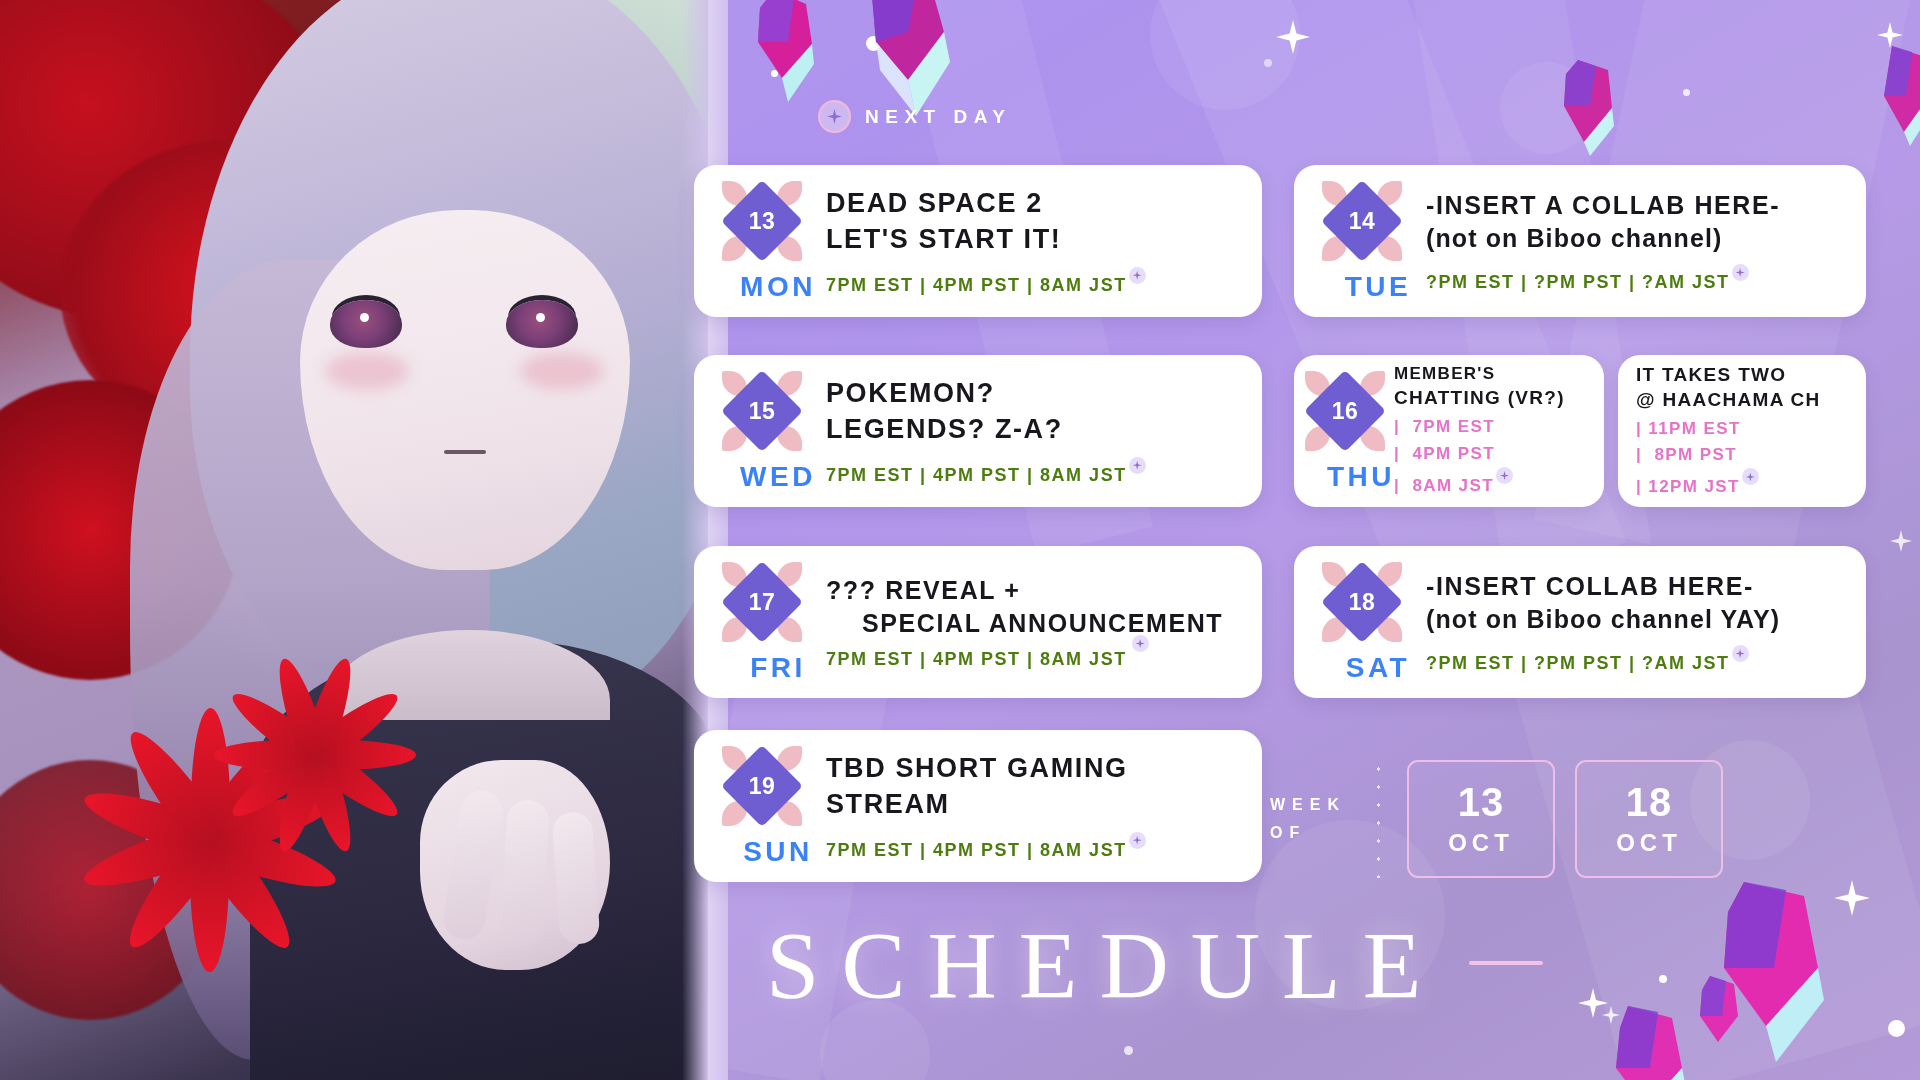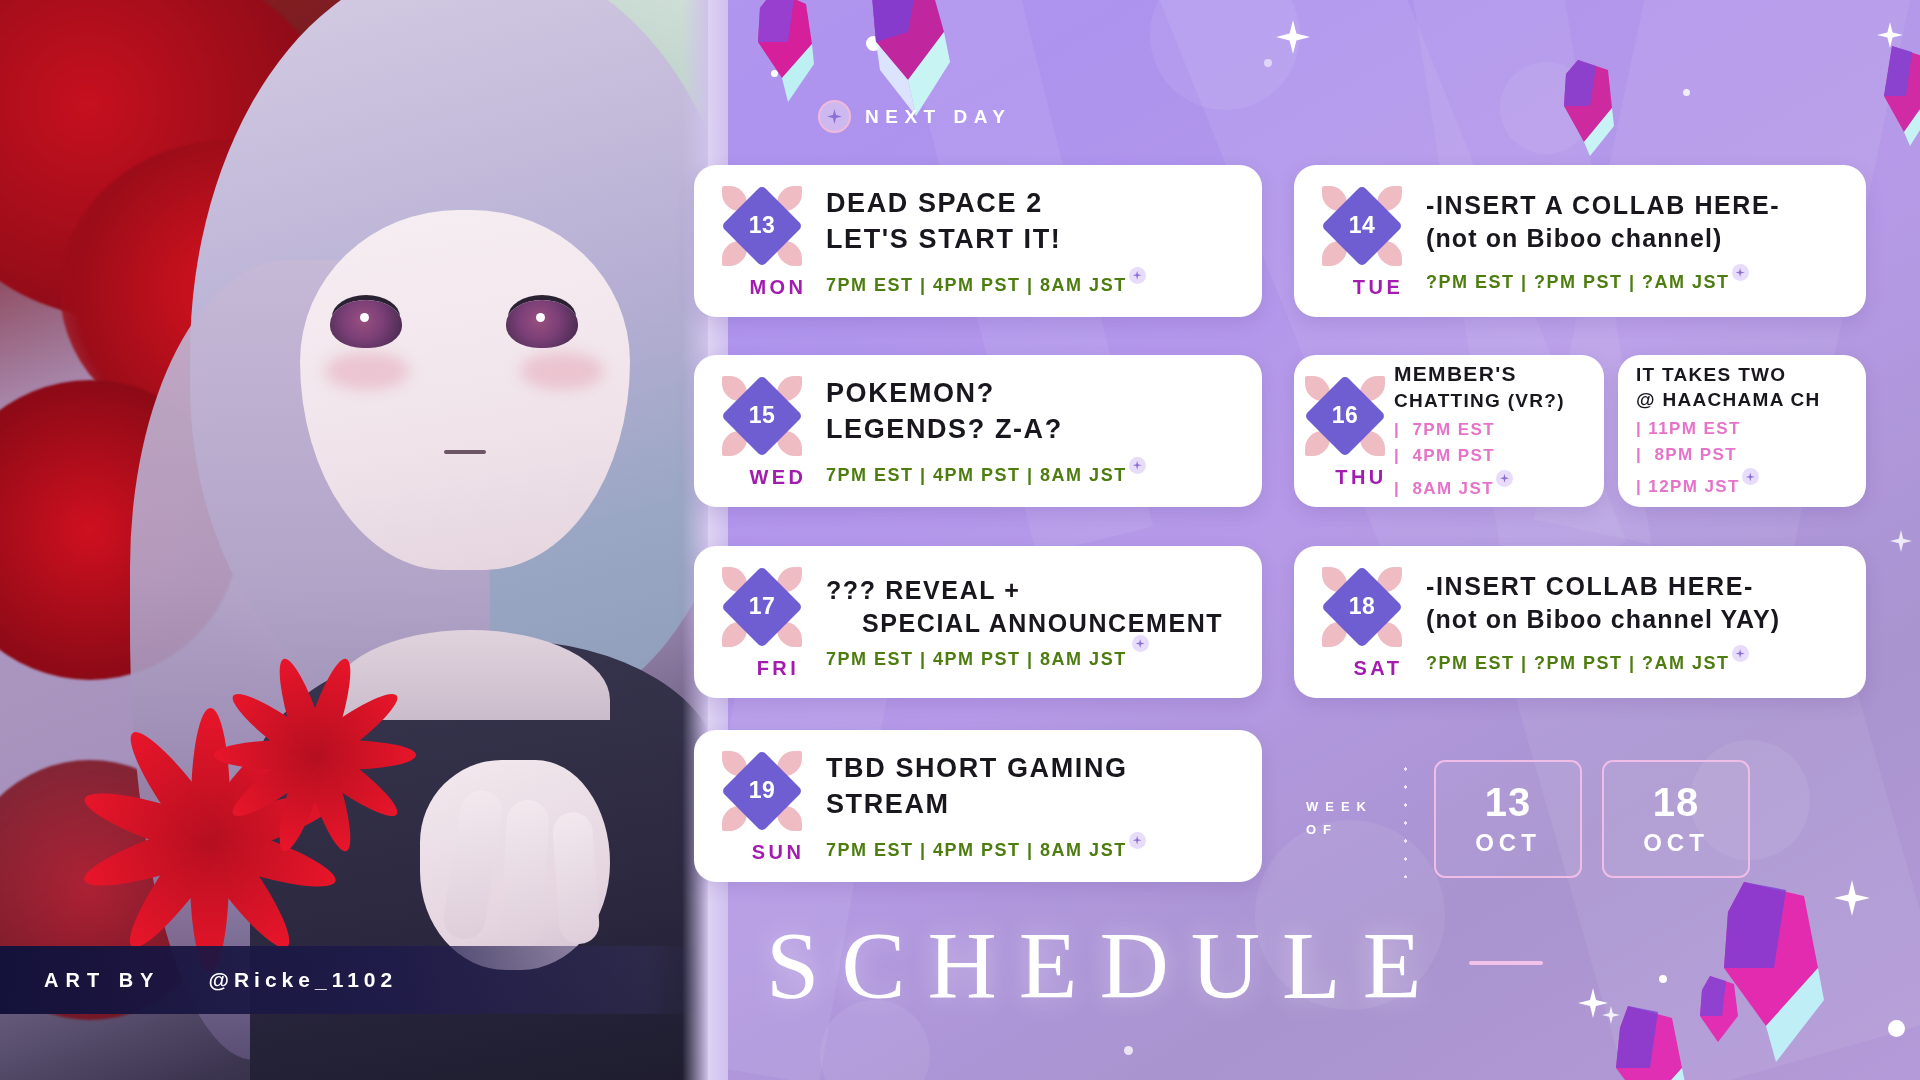--- a/index.html
+++ b/index.html
@@ -183,21 +183,21 @@
   }
   .petal {
     position:absolute; width:25px; height:25px; background:#f0bcc4;
     border-radius:70% 8% 70% 8%;
   }
   .p-tl { left:2px;  top:2px;  transform:rotate(-90deg); }
   .p-tr { right:2px; top:2px;  transform:rotate(0deg); }
   .p-bl { left:2px;  bottom:2px; transform:rotate(180deg); }
   .p-br { right:2px; bottom:2px; transform:rotate(90deg); }
   .dayname {
-    color:#a21caf; font-weight:bold; font-size:20px; letter-spacing:3.5px; margin-top:8px;margin-left:32px;
+    color:#3b82f6; font-weight:bold; font-size:28px; letter-spacing:3.5px; margin-top:8px;margin-left:32px;
   }
   .card-body { flex:1; padding-left:12px; padding-right:18px; }
   .title-line {
     color:#19171d; font-weight:bold; letter-spacing:1.6px; line-height:1.32;
   }
   .times {
     color:#4d7c0f; font-weight:bold; letter-spacing:1.5px; margin-top:9px;
     display:inline-block; position:relative;
   }
   .tstar {
@@ -210,21 +210,21 @@
     clip-path:polygon(50% 0%, 60% 40%, 100% 50%, 60% 60%, 50% 100%, 40% 60%, 0% 50%, 40% 40%);
   }
   .times-stack { margin-top:4px; }
   .times-stack .row {
     color:#e473c9; font-weight:bold; font-size:17px; letter-spacing:1.4px; line-height:1.55;
     white-space:pre;
   }
 
   
   .weekof { position:absolute; left:1270px; top:760px; display:flex; align-items:center; }
-  .wo-text { color:#fff; font-weight:bold; font-size:13px; letter-spacing:7px; line-height:1.75;margin-left:36px; }
+  .wo-text { color:#fff; font-weight:bold; font-size:16px; letter-spacing:7px; line-height:1.75; }
   .wo-dots {
     width:5px; margin:0 26px 0 30px; height:118px;
     background-image:radial-gradient(circle, #efe2fb 1.6px, transparent 1.8px);
     background-size:5px 18px; background-repeat:repeat-y;
   }
   .wo-box {
     width:148px; height:118px; border:2.5px solid #f0bde6; border-radius:11px;
     display:flex; flex-direction:column; align-items:center; justify-content:center;
     margin-right:20px; background:rgba(255,255,255,.045);
   }
@@ -368,24 +368,20 @@
       <i style="transform:rotate(234deg)"></i>
         <i style="transform:rotate(270deg)"></i>
       <i style="transform:rotate(306deg)"></i>
         <i style="transform:rotate(342deg)"></i>
     </div>
 
     <div class="art-fade"></div>
   </div>
   <div class="strip"></div>
 
-  <div class="credit">
-    <span class="lbl">ART BY</span>
-    <span class="handle">@Ricke_1102</span>
-  </div>
 
   <div class="nextday">
     <span class="nd-circle">
         <span class="nd-star"></span>
       </span>
     <span class="nd-text">NEXT DAY</span>
   </div>
 
 
   <div class="card" style="left:694px;top:165px;width:568px;height:152px;">
@@ -451,21 +447,21 @@
         <span class="petal p-tl"></span>
         <span class="petal p-tr"></span>
         <span class="petal p-bl"></span>
         <span class="petal p-br"></span>
         <span class="dia"></span>
         <span class="dia-num">16</span>
       </div>
       <div class="dayname">THU</div>
     </div>
     <div class="card-body" style="padding-left:6px;padding-right:8px;">
-      <div class="title-line" style="font-size:21px;letter-spacing:1.3px;">MEMBER'S</div>
+      <div class="title-line" style="font-size:17px;letter-spacing:1.3px;">MEMBER'S</div>
       <div class="title-line" style="font-size:19px;letter-spacing:1.3px;">CHATTING (VR?)</div>
       <div class="times-stack">
         <div class="row">|  7PM EST</div>
         <div class="row">|  4PM PST</div>
         <div class="row"><span>|  8AM JST</span><span class="tstar"></span></div>
       </div>
     </div>
   </div>
 
   <div class="card" style="left:1618px;top:355px;width:248px;height:152px;">

